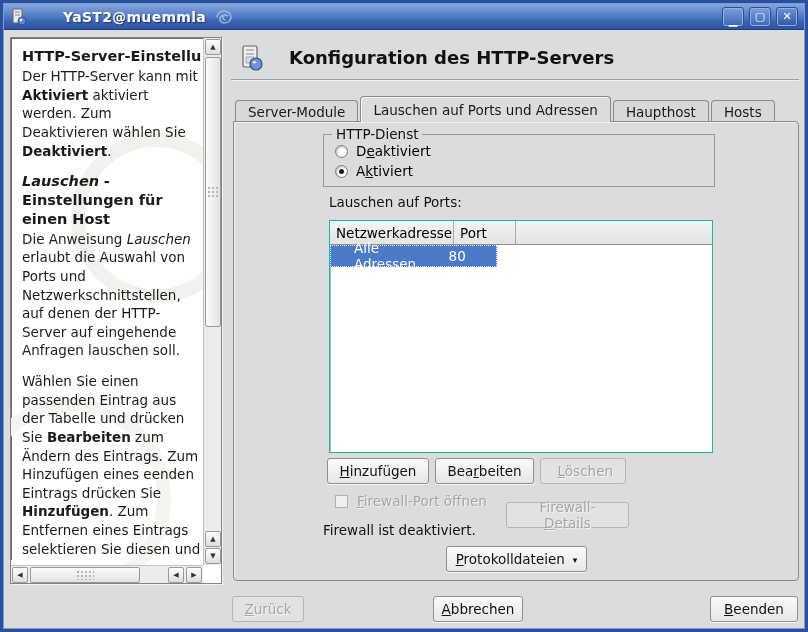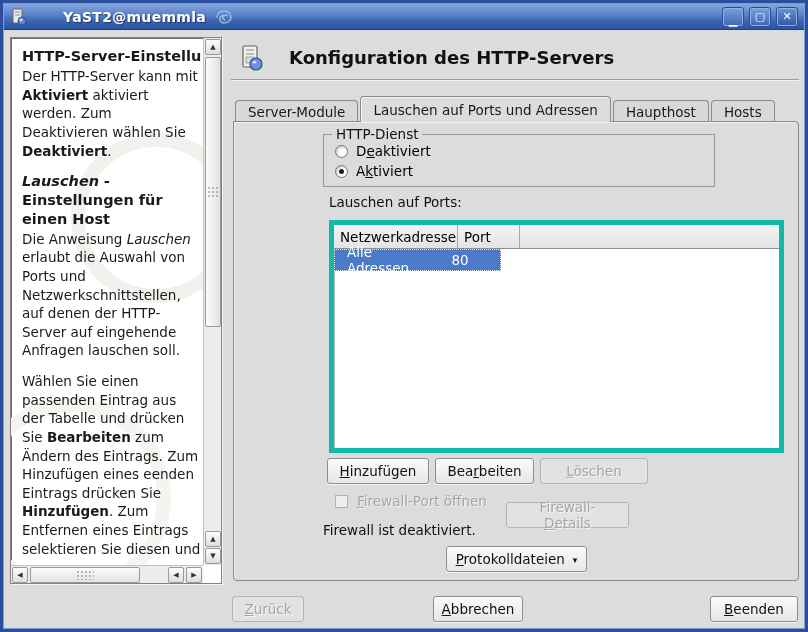--- a/index.html
+++ b/index.html
@@ -107,43 +107,43 @@
   .radio-row { position:absolute; left:11px; display:flex; align-items:center; gap:8px; font-size:13.5px; }
   .radio-row.r1 { top:8px; } .radio-row.r2 { top:28px; }
   .radio { width:13px; height:13px; border-radius:50%; background:#fdfdfd;
     border:1px solid #777; box-shadow: inset 1px 1px 2px rgba(0,0,0,.25); position:relative; }
   .radio.checked::after { content:""; position:absolute; left:3px; top:3px; width:5px; height:5px;
     border-radius:50%; background:#1c1c1c; }
 
   .ports-label { position:absolute; left:326px; top:191px; font-size:13.5px; color:#111; z-index:4; }
 
   
-  .table { position:absolute; left:326px; top:217px; width:455px; height:233px;
-    background:#fff; border:5px solid #14b8a6; box-shadow: inset 1px 1px 0 #b9b9b9; z-index:4; }
+  .table { position:absolute; left:326px; top:217px; width:384px; height:233px;
+    background:#fff; border:1px solid #14b8a6; box-shadow: inset 1px 1px 0 #b9b9b9; z-index:4; }
   .thead { display:flex; height:24px; background:linear-gradient(#f4f4f4,#e3e3e3);
     border-bottom:1px solid #8e8e8e; font-size:13.5px; }
   .th { padding:3px 6px; border-right:1px solid #aaa; display:flex; align-items:center; }
   .th.c1 { width:124px; } .th.c2 { width:62px; } .th.fill { flex:1; border-right:none; }
   .trow { display:flex; height:22px; font-size:13.5px; align-items:center; }
   .trow.selected { width:167px; background:#4a7ac8; color:#fff; outline:1px dotted #e8eef8; outline-offset:-1px; }
-  .td.c1 { width:124px; padding:0 13px; } .td.c2 { width:62px; padding:0 6px; }
+  .td.c1 { width:124px; padding:0 24px; } .td.c2 { width:62px; padding:0 6px; }
 
   
   .btn {
     position:absolute; height:26px; z-index:4;
     background:linear-gradient(#fbfbfb,#e6e6e6);
     border:1px solid #8f8f8f; border-radius:3px;
     font-size:13.5px; color:#111; font-family:"DejaVu Sans", sans-serif;
     display:flex; align-items:center; justify-content:center; padding:0 12px;
     box-shadow:0 1px 0 #f6f6f6;
   }
   .btn.disabled { color:#a6a6a6; border-color:#b5b5b5; background:#e2e2e2; text-shadow:1px 1px 0 #f4f4f4; box-shadow:none; }
   .btn-add  { left:324px; top:455px; width:102px; }
   .btn-edit { left:432px; top:455px; width:99px;  }
-  .btn-del  { left:537px; top:455px; width:108px;  }
+  .btn-del  { left:537px; top:455px; width:86px;justify-content:flex-end;  }
   .btn-fwdetails { left:503px; top:499px; width:123px; }
   .btn-logs { left:443px; top:543px; width:141px; gap:8px; }
   .caret { font-size:9px; margin-top:2px; }
 
   .checkbox-row { position:absolute; left:332px; top:490px; display:flex; align-items:center; gap:9px;
     font-size:13.5px; color:#a6a6a6; text-shadow:1px 1px 0 #f2f2f2; z-index:4; }
   .checkbox { width:13px; height:13px; background:#efefef; border:1px solid #b0b0b0; }
 
   .fw-status { position:absolute; left:320px; top:519px; font-size:13.5px; color:#111; z-index:4; }
 

